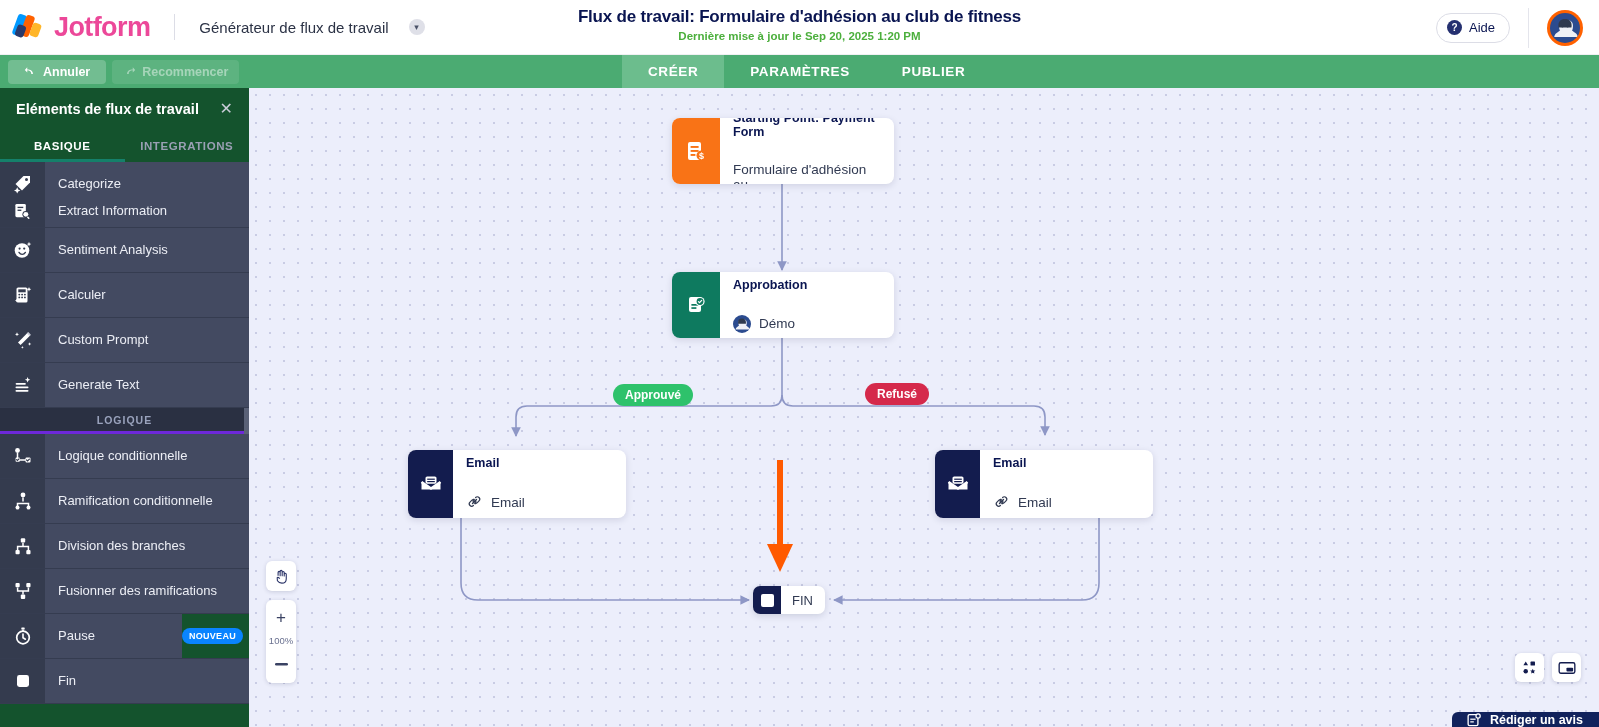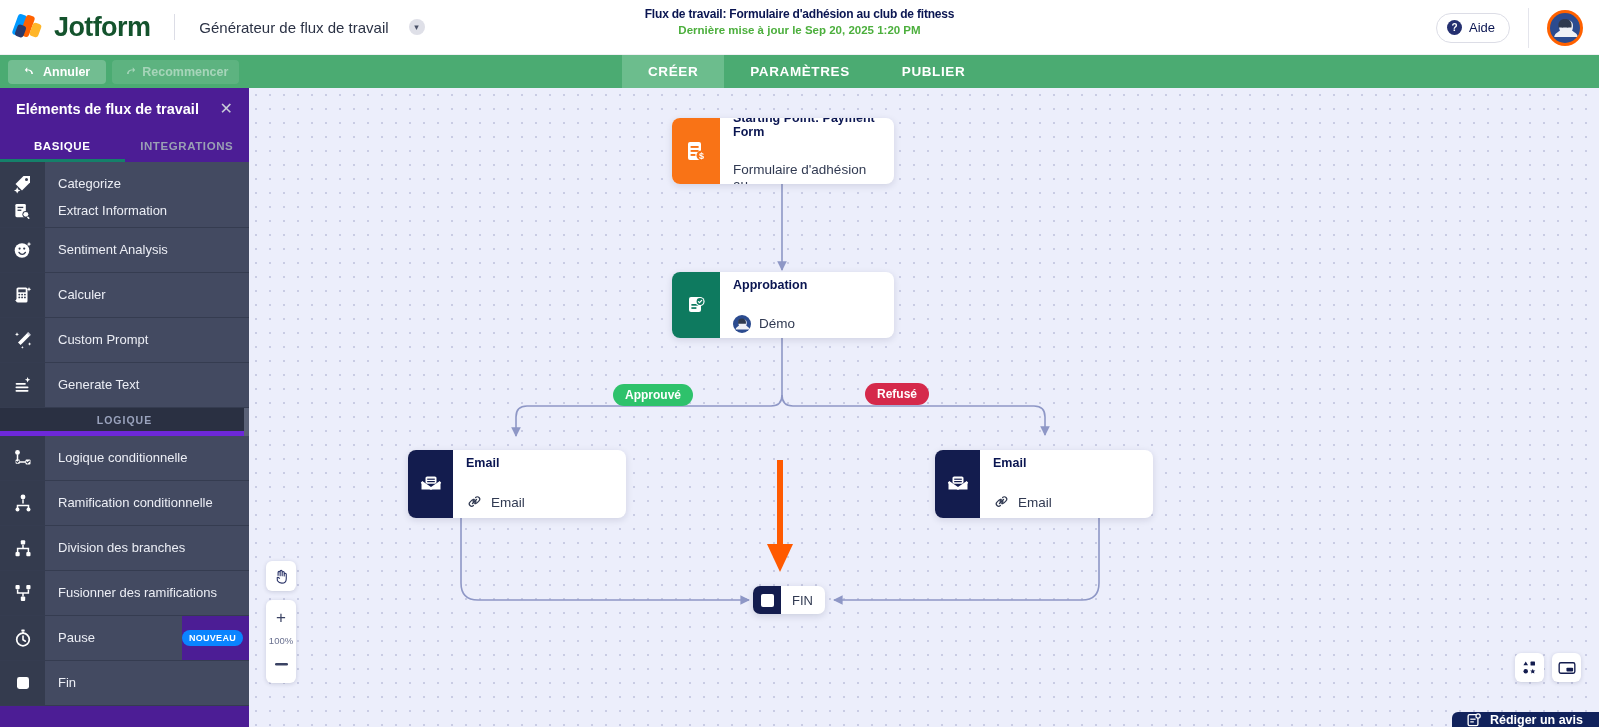--- a/index.html
+++ b/index.html
@@ -20,35 +20,35 @@
   .brand { display: flex; align-items: center; padding-left: 14px; gap: 10px; }
   .jf-logo { width: 30px; height: 28px; position: relative; }
   .jf-logo i {
     position: absolute; display: block; border-radius: 3px;
   }
   .jf-logo .b1 { width: 9px; height: 22px; background: #0099ff; left: 1px; top: 1px; transform: rotate(20deg); }
   .jf-logo .b2 { width: 9px; height: 22px; background: #ff6100; left: 9px; top: 2px; transform: rotate(20deg); }
   .jf-logo .b3 { width: 9px; height: 14px; background: #ffb629; left: 17px; top: 10px; transform: rotate(20deg); }
   .jf-logo .b4 { width: 9px; height: 12px; background: #2b3a6b; left: 2px; top: 12px; transform: rotate(20deg); }
   .brand-name {
-    font-size: 27px; font-weight: bold; color: #14532d; letter-spacing: -0.6px;
+    font-size: 27px; font-weight: bold; color: #ec4899; letter-spacing: -0.6px;
   }
   .brand-sep { width: 1px; height: 26px; background: #dcdde6; margin: 0 14px; }
   .brand-sub { font-size: 15px; color: #2b3245; display: flex; align-items: center; gap: 20px; }
   .chev-circle {
     width: 16px; height: 16px; border-radius: 50%; background: #dfe0e8;
     display: inline-flex; align-items: center; justify-content: center;
     font-size: 9px; color: #4b5268;
   }
 
   .title-block {
     position: absolute; left: 0; right: 0; top: 7px; text-align: center;
     pointer-events: none;
   }
-  .wf-title { font-size: 12px; font-weight: bold; color: #0a1551; letter-spacing: -0.2px; }
+  .wf-title { font-size: 17px; font-weight: bold; color: #0a1551; letter-spacing: -0.2px; }
   .wf-sub { font-size: 11.5px; color: #4caf3d; font-weight: bold; margin-top: 3px; }
 
   .topbar-right {
     position: absolute; right: 0; top: 0; height: 55px; display: flex; align-items: center;
   }
   .aide-btn {
     display: flex; align-items: center; gap: 7px;
     border: 1px solid #dcdde6; border-radius: 18px; height: 30px;
     padding: 0 14px 0 10px; font-size: 13px; color: #0a1551; background: #fff;
     cursor: pointer;
@@ -89,21 +89,21 @@
   .nav-tab {
     height: 33px; padding: 0 26px; display: flex; align-items: center;
     font-size: 13.5px; font-weight: bold; letter-spacing: 0.6px;
     color: #fff; cursor: pointer;
   }
   .nav-tab.active { background: #6cbd8d; }
 
   
   .sidebar {
     position: absolute; top: 88px; left: 0; width: 249px; height: 639px;
-    background: #4c1d95; display: flex; flex-direction: column;
+    background: #14532d; display: flex; flex-direction: column;
   }
   .sb-header {
     height: 42px; display: flex; align-items: center; justify-content: space-between;
     padding: 0 16px 0 16px;
   }
   .sb-title { font-size: 14.5px; font-weight: bold; color: #fff; }
   .sb-close { font-size: 16px; color: #c9ccd8; cursor: pointer; line-height: 1; }
   .sb-tabs { display: flex; height: 32px; position: relative; }
   .sb-tab {
     flex: 1; display: flex; align-items: center; justify-content: center;
@@ -130,21 +130,21 @@
     font-size: 13px; color: #eceef5; line-height: 1.25; background: #434a61;
   }
   .sb-badge {
     background: #0a84ff; color: #fff; font-size: 9px; font-weight: bold;
     padding: 3px 7px; border-radius: 9px; letter-spacing: 0.3px;
     align-self: center; margin-right: 6px;
   }
   .sb-section {
     background: #2a3042; color: #9aa3bd; font-size: 10.5px; font-weight: bold;
     letter-spacing: 1px; text-align: center; padding: 6px 0 5px;
-    border-bottom: 5px solid #6d28d9;
+    border-bottom: 3px solid #6d28d9;
   }
   .sb-scroll {
     position: absolute; right: 0; top: 0; width: 5px; height: 440px;
     background: #5a6177; border-radius: 3px;
   }
 
   
   .canvas {
     position: absolute; top: 88px; left: 249px; width: 1350px; height: 639px;
     background-color: #eceefb;

